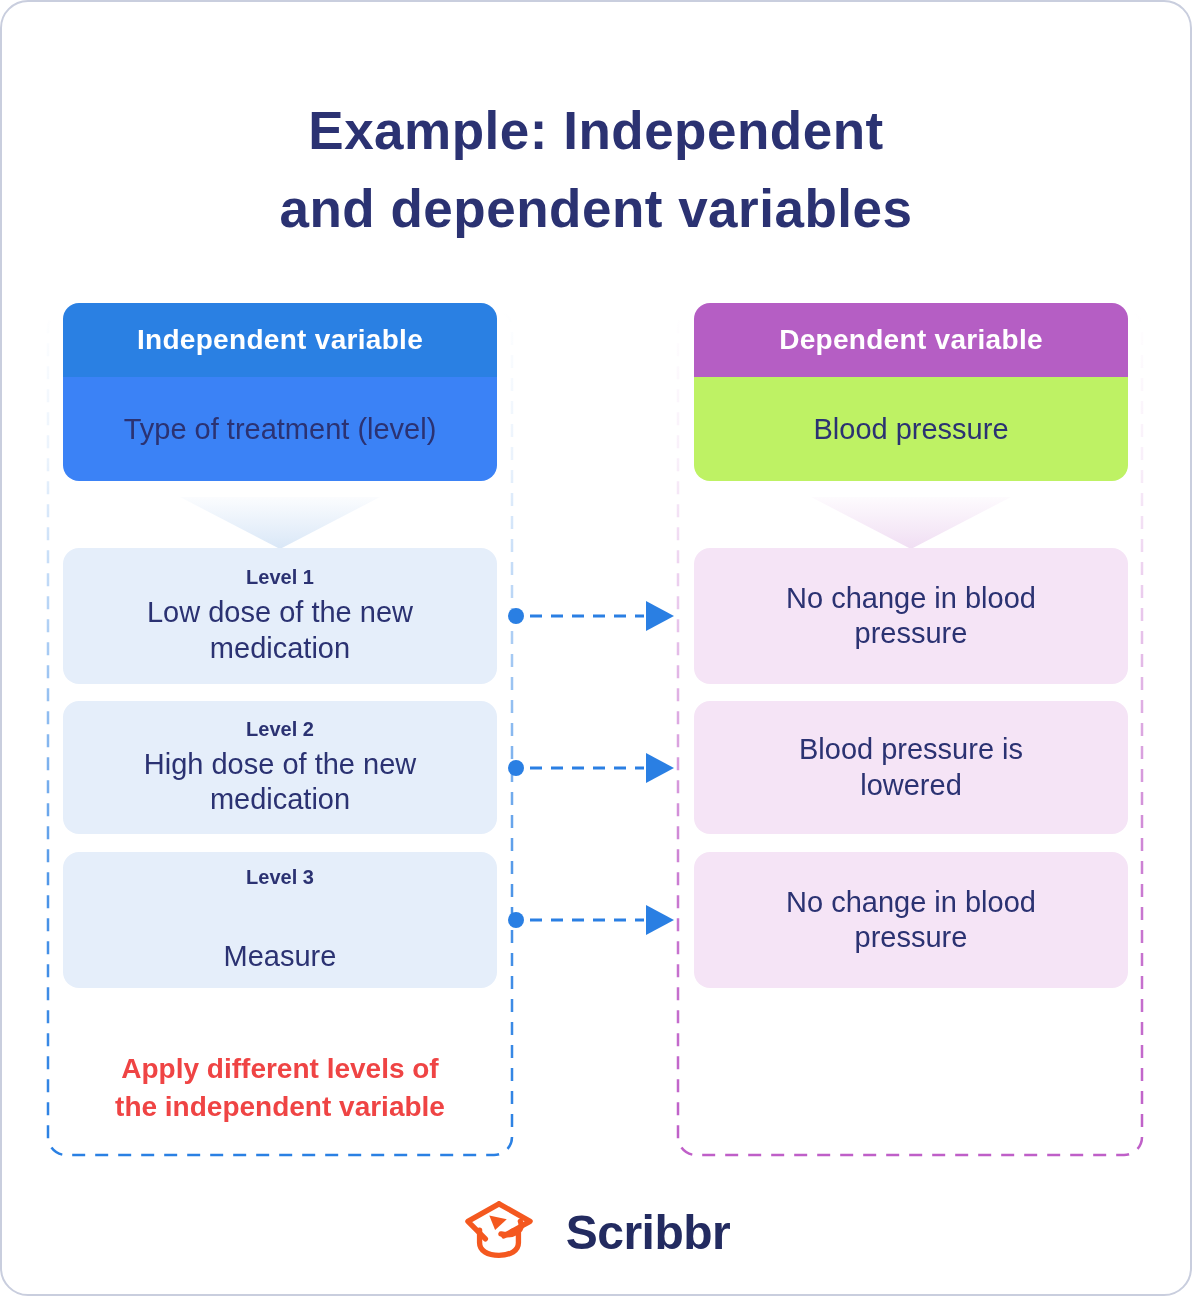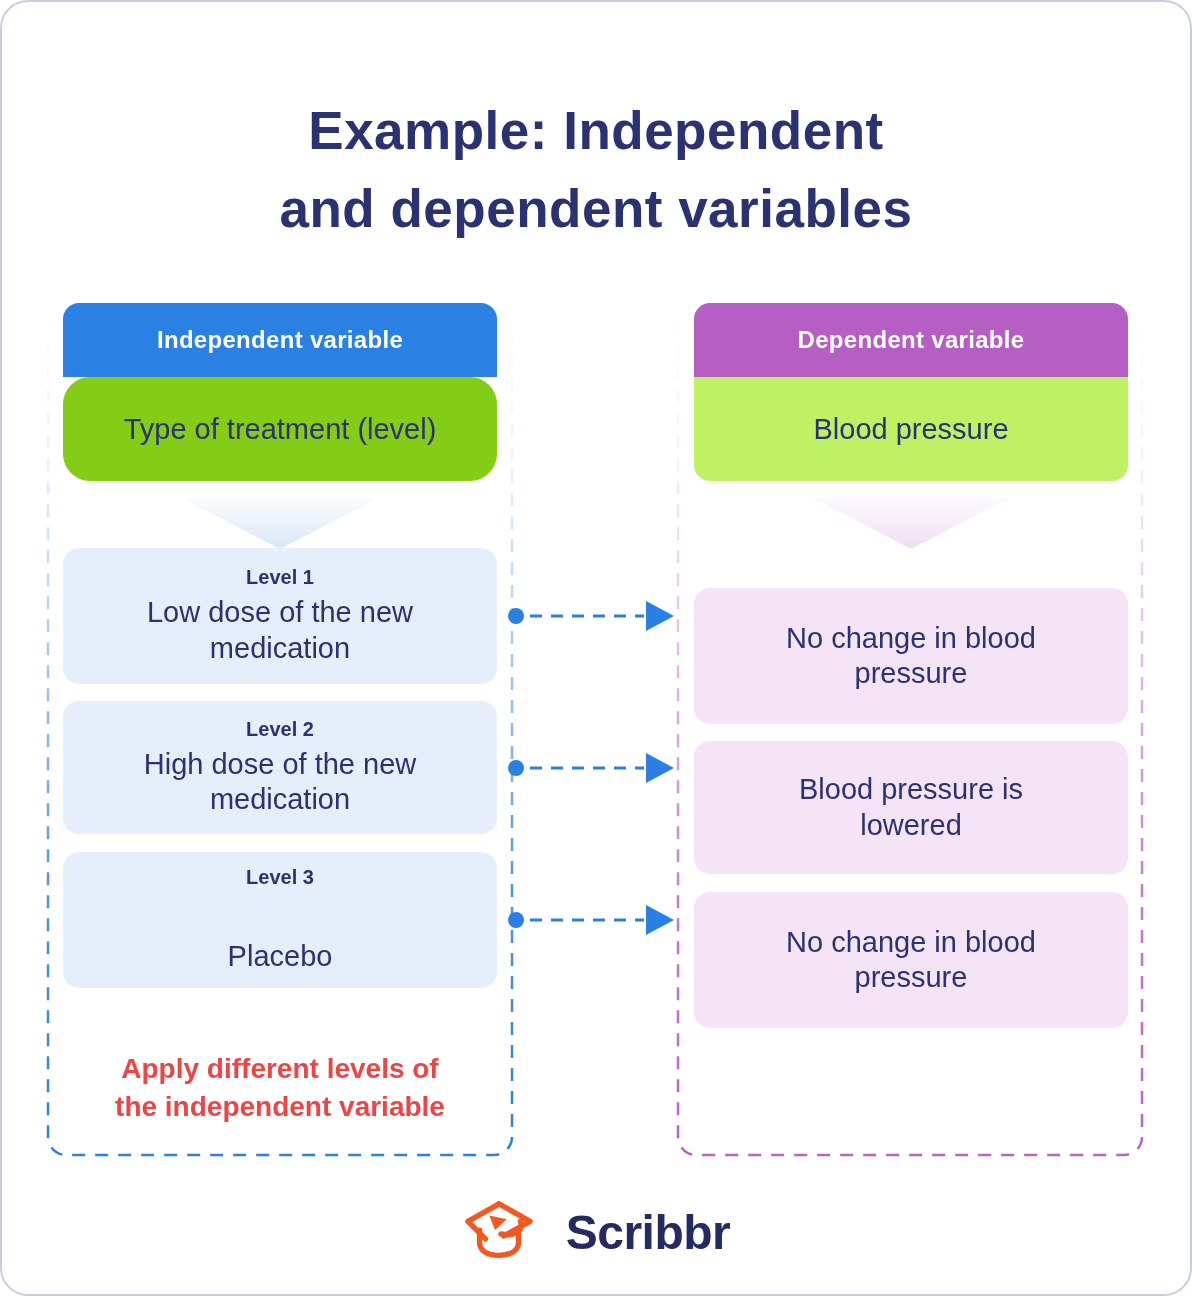--- a/index.html
+++ b/index.html
@@ -18,49 +18,49 @@
     letter-spacing:0.5px;
   }
   
   svg.overlay { position:absolute; top:0; left:0; width:1192px; height:1296px; }
 
   .col-box { position:absolute; width:434px; border-radius:16px; }
   .hdr { left:63px; top:303px; height:178px; overflow:hidden; display:flex; flex-direction:column; }
   .hdr.right { left:694px; }
   .hdr-cap {
     height:74px; display:flex; align-items:center; justify-content:center;
-    color:#ffffff; font-size:24px; font-weight:700; letter-spacing:0.3px;
+    color:#ffffff; font-size:28px; font-weight:700; letter-spacing:0.3px;
   }
   .hdr-cap.blue { background:#2a80e3; }
   .hdr-cap.purple { background:#b55ec4; }
   .hdr-body {
     flex:1; display:flex; align-items:center; justify-content:center;
     color:#2b3272; font-size:29px;
   }
-  .hdr-body.blue { background:#84cc16;border-radius:27px; }
+  .hdr-body.blue { background:#3b82f6; }
   .hdr-body.purple { background:#bef264; }
 
   .chevron { position:absolute; width:200px; height:52px;
     clip-path:polygon(0 0, 100% 0, 50% 100%); }
   .chevron.blue  { left:180px; top:497px; background:linear-gradient(180deg, rgba(229,238,250,0.15), #d9e7f7); }
   .chevron.purple{ left:811px; top:497px; background:linear-gradient(180deg, rgba(245,228,246,0.15), #f0def3); }
 
   .cell {
     display:flex; flex-direction:column; align-items:center; justify-content:center;
     color:#2b3272; text-align:center; padding:10px 26px;
   }
   .cell.blue { background:#e5eefa; }
   .cell.purple { background:#f5e4f6; }
   .cell .lv-label { font-size:20px; font-weight:700; margin-bottom:6px; }
   .cell .lv-text { font-size:29px; line-height:1.22; white-space:pre-line; }
   .row1 { top:548px; height:136px; }
   .row2 { top:701px; height:133px; }
   .row3 { top:852px; height:136px;gap:44px; }
   .left-col { left:63px; }
-  .right-col { left:694px;margin-top:40px; }
+  .right-col { left:694px; }
 
   .caption {
     position:absolute; top:1050px; width:434px;
     color:#ef4444; font-size:28px; font-weight:600;
     text-align:center; line-height:1.35; white-space:pre-line;
   }
   .caption.left { left:63px; }
   .caption.right { left:694px; }
 
   .footer {
@@ -139,21 +139,21 @@
     <div class="lv-text">Low dose of the new
 medication</div>
   </div>
   <div class="col-box cell blue left-col row2">
     <div class="lv-label">Level 2</div>
     <div class="lv-text">High dose of the new
 medication</div>
   </div>
   <div class="col-box cell blue left-col row3">
     <div class="lv-label">Level 3</div>
-    <div class="lv-text">Placebo</div>
+    <div class="lv-text">Measure</div>
   </div>
 
   <div class="col-box cell purple right-col row1">
     <div class="lv-text">No change in blood
 pressure</div>
   </div>
   <div class="col-box cell purple right-col row2">
     <div class="lv-text">Blood pressure is
 lowered</div>
   </div>

